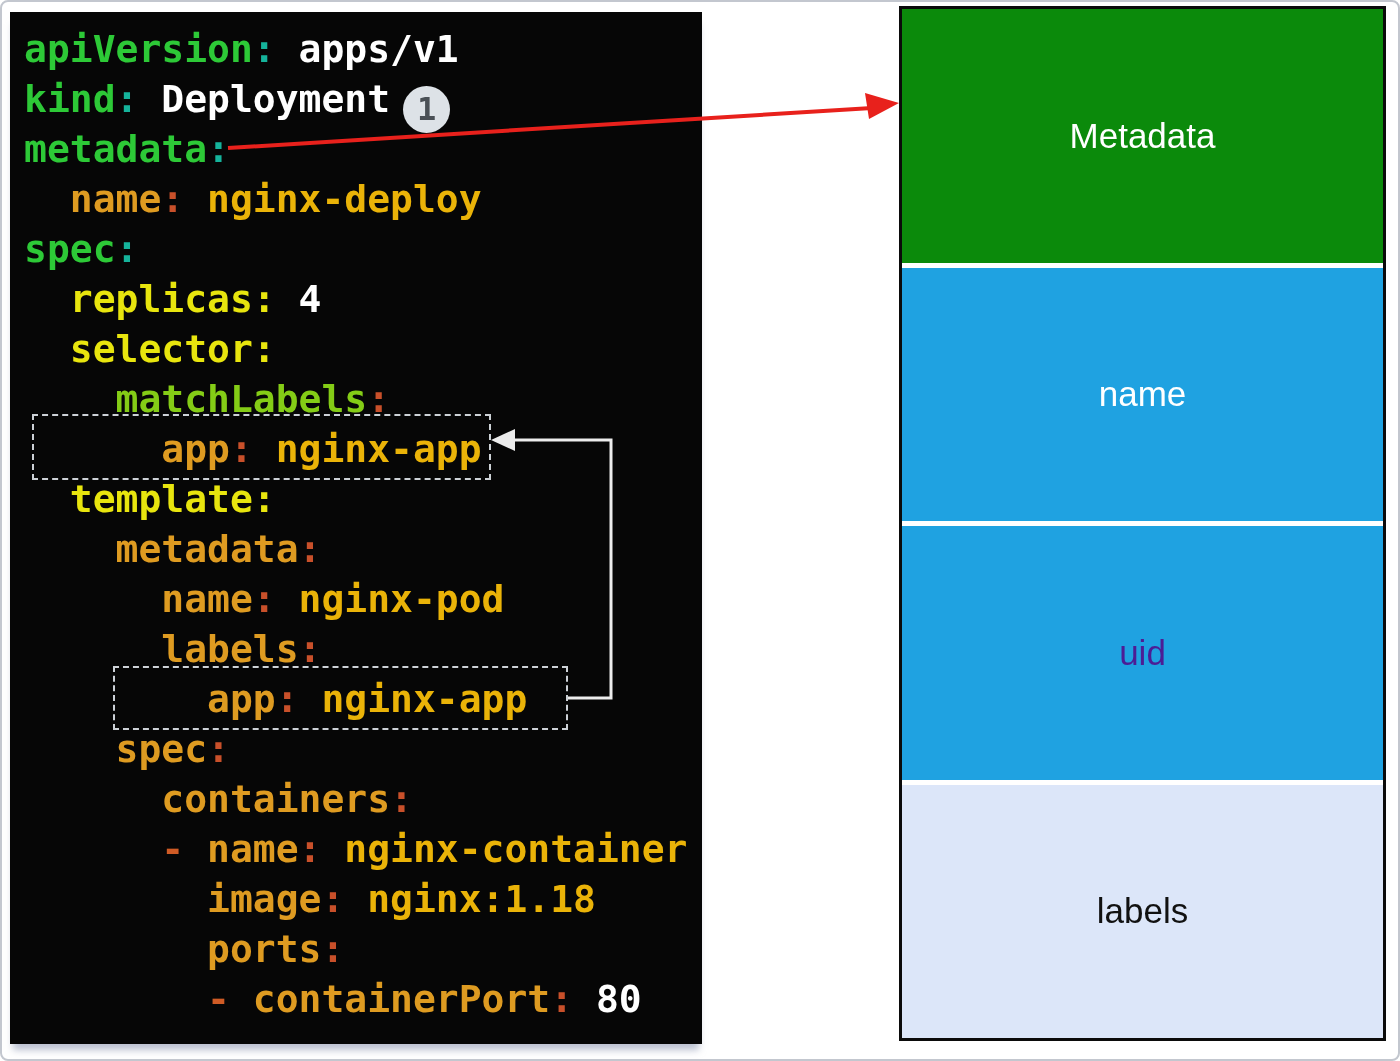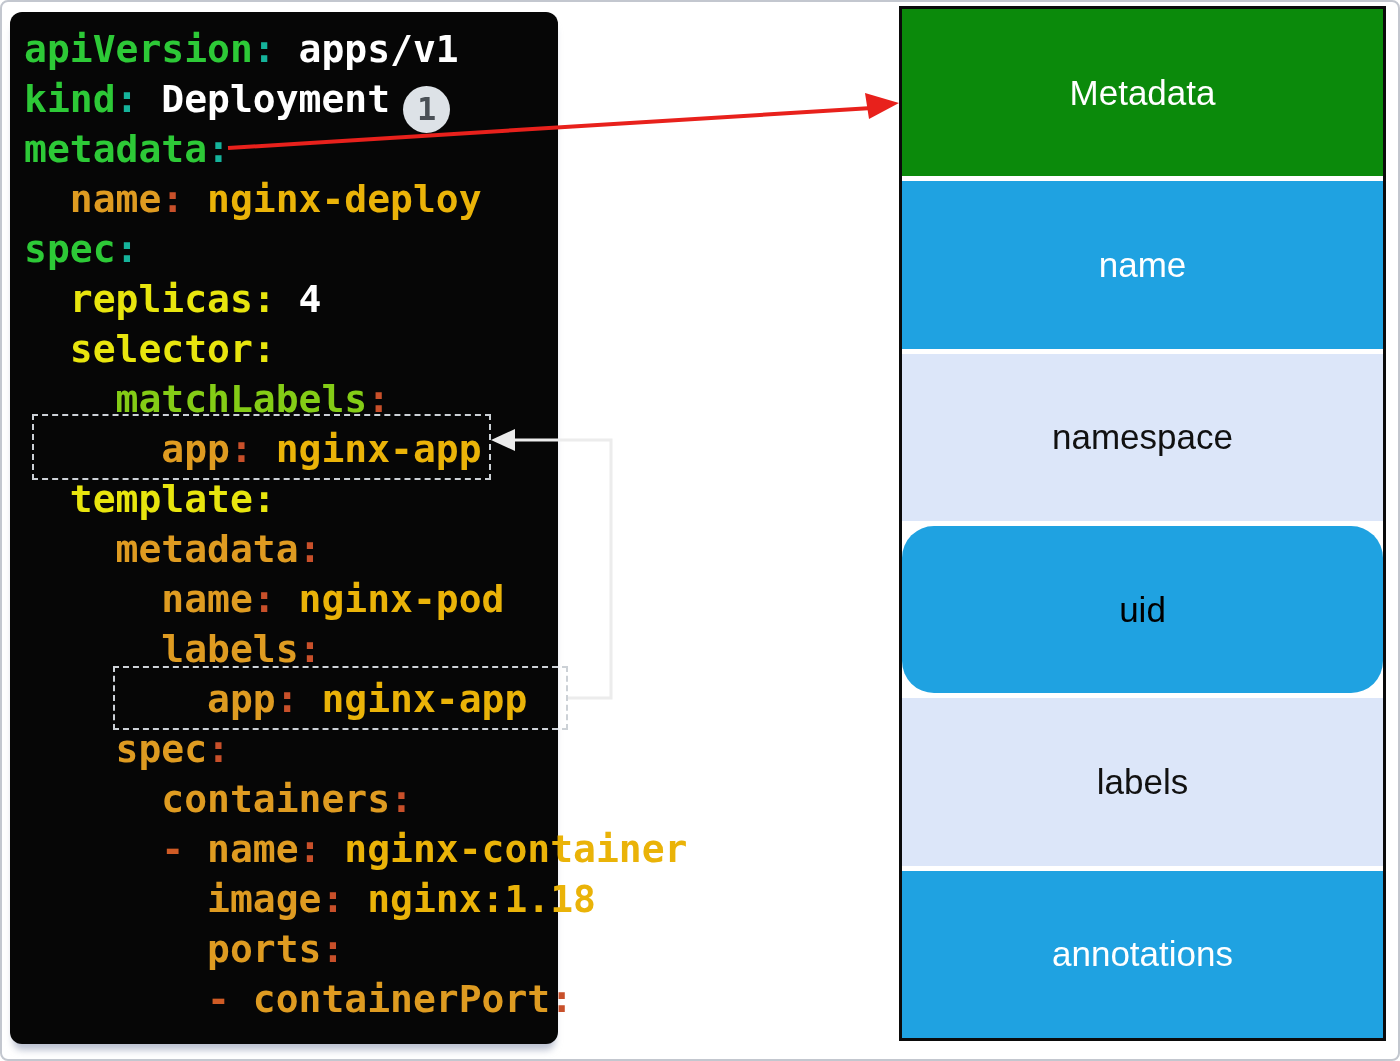--- a/index.html
+++ b/index.html
@@ -8,24 +8,23 @@
     width:1400px;height:1061px;
     box-sizing:border-box;
     background:#ffffff;
     border:2px solid #c3c7cf;
     border-radius:8px;
     overflow:hidden;
     font-family:"Liberation Sans",sans-serif;
   }
   
   .code-panel{
-    position:absolute;left:8px;top:10px;width:548px;height:1032px;
+    position:absolute;left:8px;top:10px;width:692px;height:1032px;
     background:#060606;
     box-shadow:0 9px 7px -3px rgba(150,160,185,.65);
-    border-radius:12px;
   }
   .code-lines{
     position:absolute;left:14px;top:12px;right:0;
     font-family:"DejaVu Sans Mono",monospace;
     font-weight:bold;
     font-size:38px;
     line-height:50px;
     white-space:pre;
   }
   .code-line{height:50px;}
@@ -85,24 +84,22 @@
 
     <svg class="connector-svg" width="692" height="1032" viewBox="0 0 692 1032">
       <polyline points="496,428 601,428 601,686 558,686" fill="none" stroke-width="3" stroke="#ececec"></polyline>
       <polygon points="481,428 505,417 505,439" fill="#ececec"></polygon>
     </svg>
   </div>
 
   <div class="stack">
       <div class="field-box" style="background: rgb(11, 138, 11); color: rgb(255, 255, 255);">Metadata</div>
       <div class="field-box" style="background: rgb(31, 162, 225); color: rgb(255, 255, 255);">name</div>
-      <div class="field-box" style="background: rgb(220, 230, 249); color: rgb(17, 17, 17);">namespace</div>
-      <div class="field-box" style="background: rgb(31, 162, 225); color: #000000; border-radius: 32px;">uid</div>
+      <div class="field-box" style="background: rgb(31, 162, 225); color: #4c1d95;">uid</div>
       <div class="field-box" style="background: rgb(220, 230, 249); color: rgb(17, 17, 17);">labels</div>
-      <div class="field-box" style="background: rgb(31, 162, 225); color: rgb(255, 255, 255);">annotations</div>
     </div>
 
   <svg class="red-arrow-svg" width="1400" height="1061" viewBox="0 0 1400 1061">
     <line x1="226" y1="146" x2="870" y2="106" stroke-width="4" stroke="#e8211c"></line>
     <polygon points="897,101 863,91 867,117" fill="#e8211c"></polygon>
   </svg>
 
 </div>
 
 </body></html>

